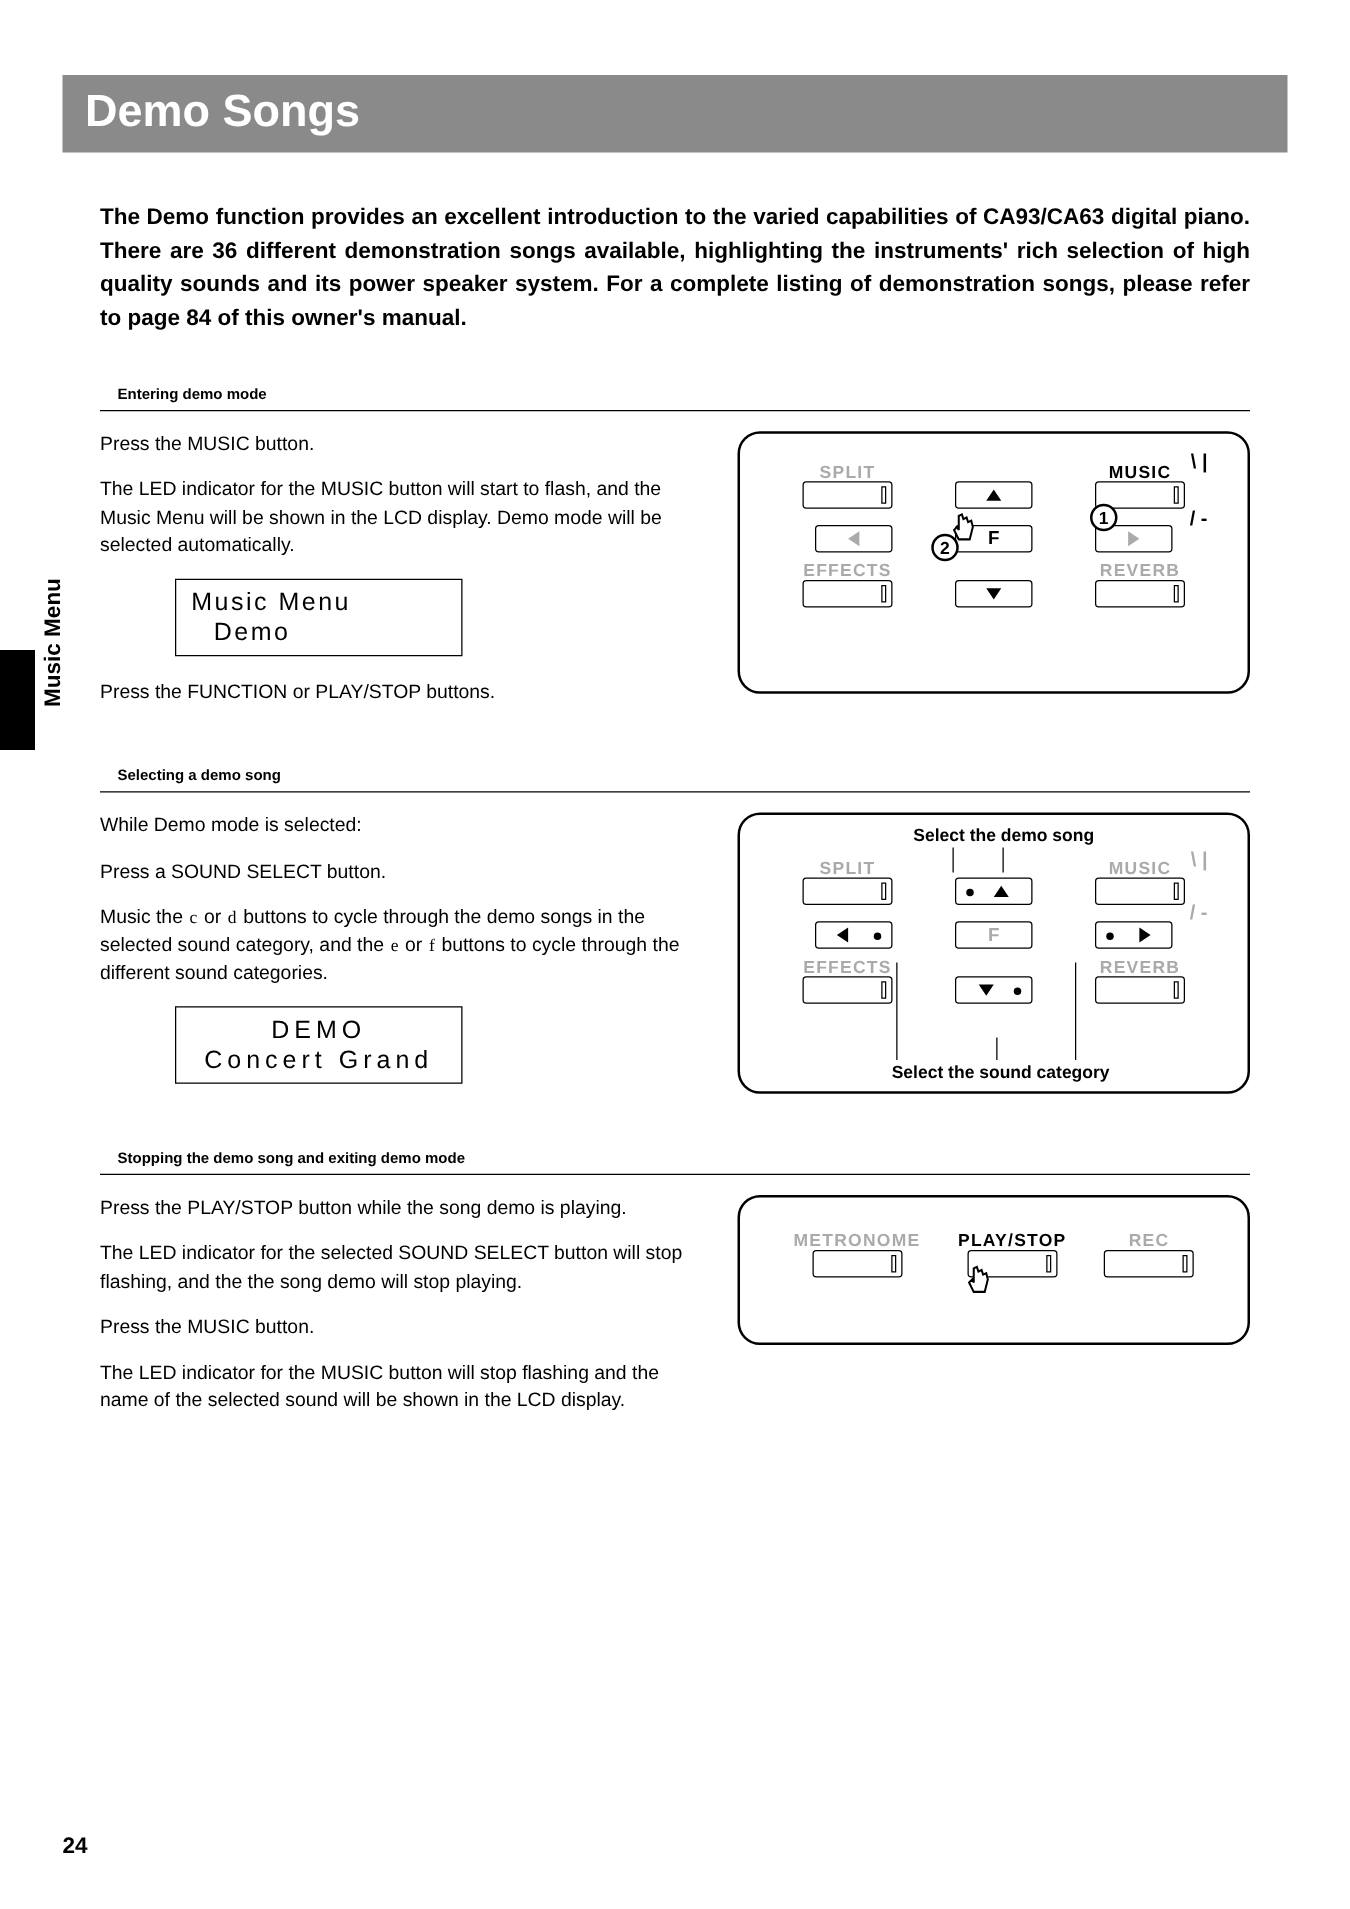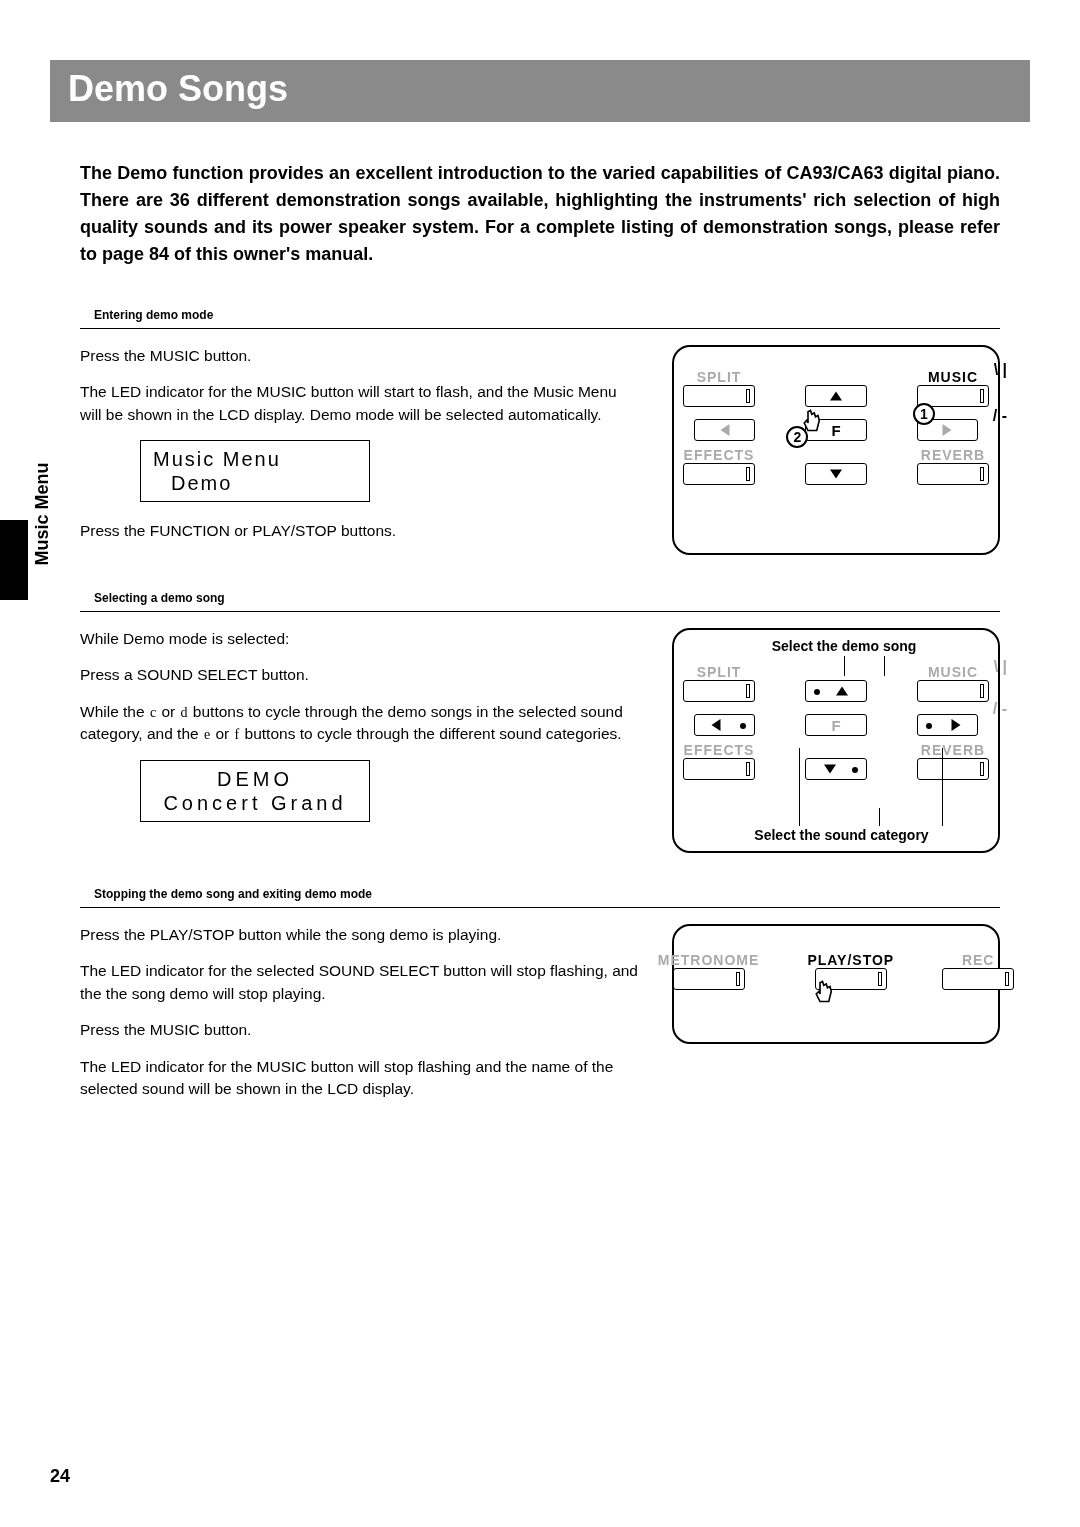--- a/index.html
+++ b/index.html
@@ -36,21 +36,21 @@
     margin: 0 30px 16px 30px;
   }
   .body-text {
     font-size: 15.5px;
     line-height: 1.45;
     margin: 0 30px 14px 30px;
   }
   .columns { display: flex; gap: 30px; padding: 0 30px 10px 30px; }
   .col-left { flex: 1; }
   .col-left .body-text { margin-left: 0; margin-right: 0; }
-  .col-right { width: 328px; flex-shrink: 0; }
+  .col-right { width: 410px; flex-shrink: 0; }
 
   .lcd {
     border: 1px solid #000;
     width: 230px;
     padding: 6px 12px;
     margin: 6px 0 18px 60px;
     font-family: "Arial", sans-serif;
     font-size: 20px;
     line-height: 1.2;
     letter-spacing: 2px;
@@ -59,21 +59,21 @@
   .lcd.center { text-align: center; letter-spacing: 4px; }
   .lcd.center .line2 { padding-left: 0; }
 
   .panel {
     border: 2px solid #000;
     border-radius: 18px;
     padding: 18px 20px 26px 20px;
     position: relative;
   }
   .btn-row { display: flex; justify-content: center; gap: 50px; margin-top: 4px; }
-  .btn-row.tight { gap: 48px; }
+  .btn-row.tight { gap: 30px; }
   .btn-group { text-align: center; position: relative; }
   .btn-label { font-size: 14px; font-weight: bold; letter-spacing: 1px; display: block; }
   .btn-label.gray { color: #aaa; }
   .btn-label.black { color: #000; }
   .btn {
     display: inline-block;
     width: 72px; height: 22px;
     border: 1.5px solid #000;
     border-radius: 3px;
     position: relative;
@@ -243,21 +243,21 @@
     </div>
   </div>
 </div>
 
 <h3 class="sec-heading" style="margin-top:24px;">Selecting a demo song</h3>
 <div class="columns">
   <div class="col-left">
     <p class="body-text">While Demo mode is selected:</p>
     <p class="body-text">Press a SOUND SELECT button.</p>
     <p class="body-text">
-      <span>While the </span><span class="letter-token">c</span><span> or </span><span class="letter-token">d</span><span> buttons to cycle through the demo songs in the selected sound category, and the </span><span class="letter-token">e</span><span> or </span><span class="letter-token">f</span><span> buttons to cycle through the different sound categories.</span>
+      <span>Music the </span><span class="letter-token">c</span><span> or </span><span class="letter-token">d</span><span> buttons to cycle through the demo songs in the selected sound category, and the </span><span class="letter-token">e</span><span> or </span><span class="letter-token">f</span><span> buttons to cycle through the different sound categories.</span>
     </p>
     <div class="lcd center">
       <div>DEMO</div>
       <div class="line2">Concert Grand</div>
     </div>
   </div>
   <div class="col-right">
     <div class="panel" style="height:225px; padding-top:30px;">
       <span class="caption" style="top:8px; left:16px; right:0;">Select the demo song</span>
       <div class="dot-connector" style="left:170px; top:26px; height:20px;"></div>

